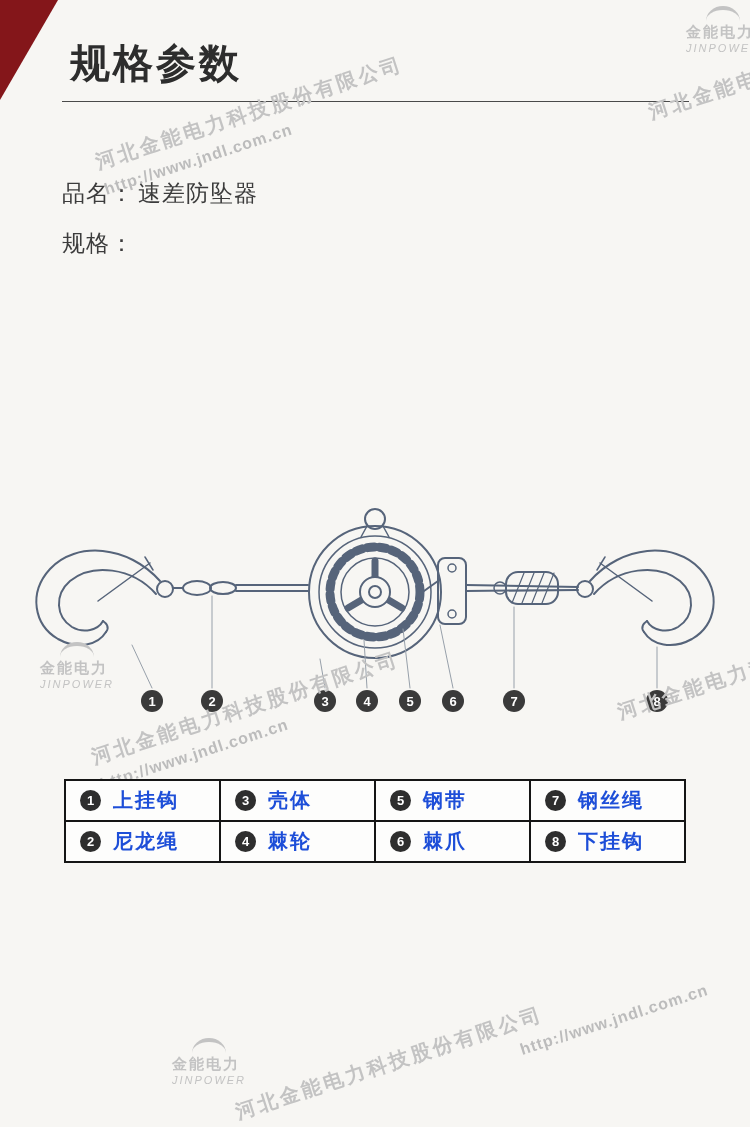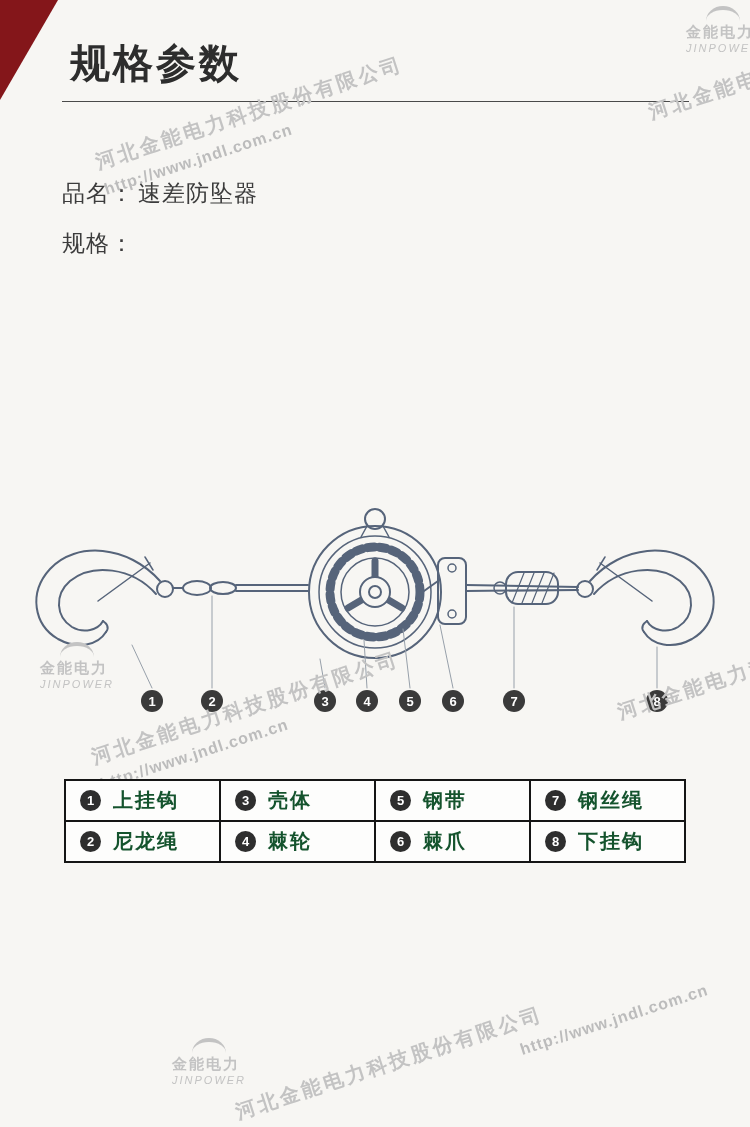--- a/index.html
+++ b/index.html
@@ -34,21 +34,21 @@
   .diagram{position:absolute;left:0;top:495px;}
   .callout{position:absolute;width:22px;height:22px;border-radius:50%;background:#3a3a3a;
     color:#fff;font-size:13px;font-weight:700;display:flex;align-items:center;justify-content:center;}
 
   
   .parts{position:absolute;left:64px;top:779px;width:622px;border-collapse:collapse;table-layout:fixed;}
   .parts td{border:2px solid #151515;height:39px;padding:0 0 0 14px;background:#fdfdfc;}
   .cellwrap{display:flex;align-items:center;gap:12px;}
   .badge{width:21px;height:21px;border-radius:50%;background:#2e2e2e;color:#fff;font-size:13px;
     font-weight:700;display:flex;align-items:center;justify-content:center;flex:0 0 auto;}
-  .plabel{font-size:20px;font-weight:700;color:#14532d;letter-spacing:2px;}
+  .plabel{font-size:20px;font-weight:700;color:#1d4ed8;letter-spacing:2px;}
 </style>
 </head>
 <body>
 
 <div class="page">
 
   <svg class="corner" width="62" height="104">
     <polygon points="0,0 58,0 0,100" fill="#84161a"></polygon>
   </svg>
 

